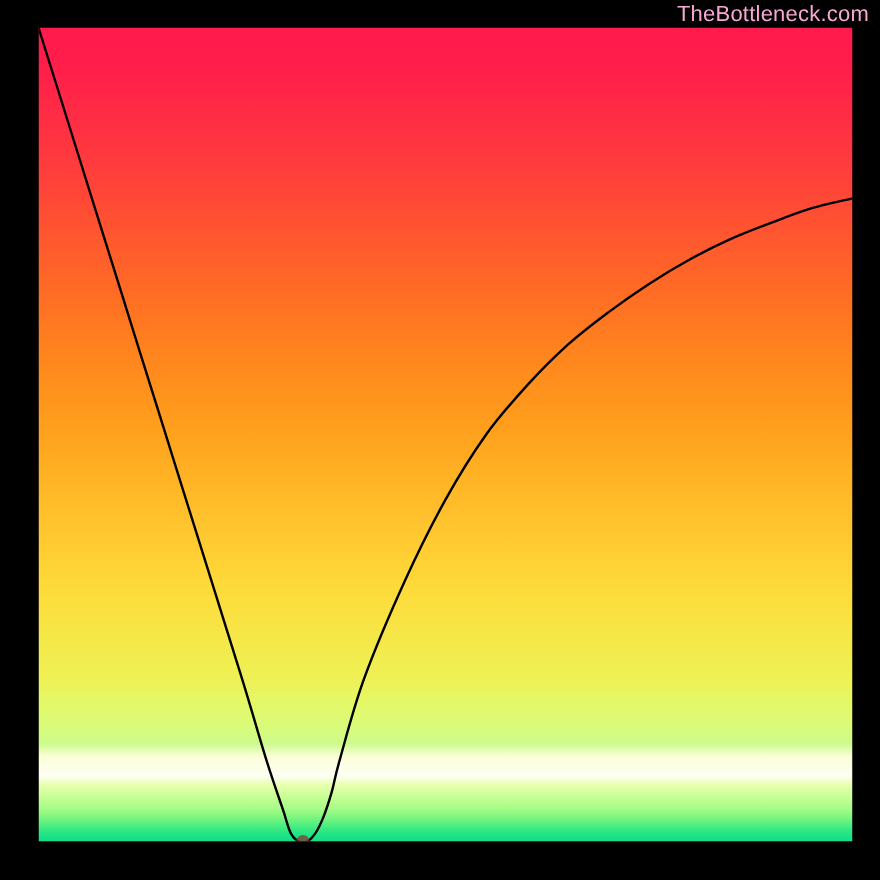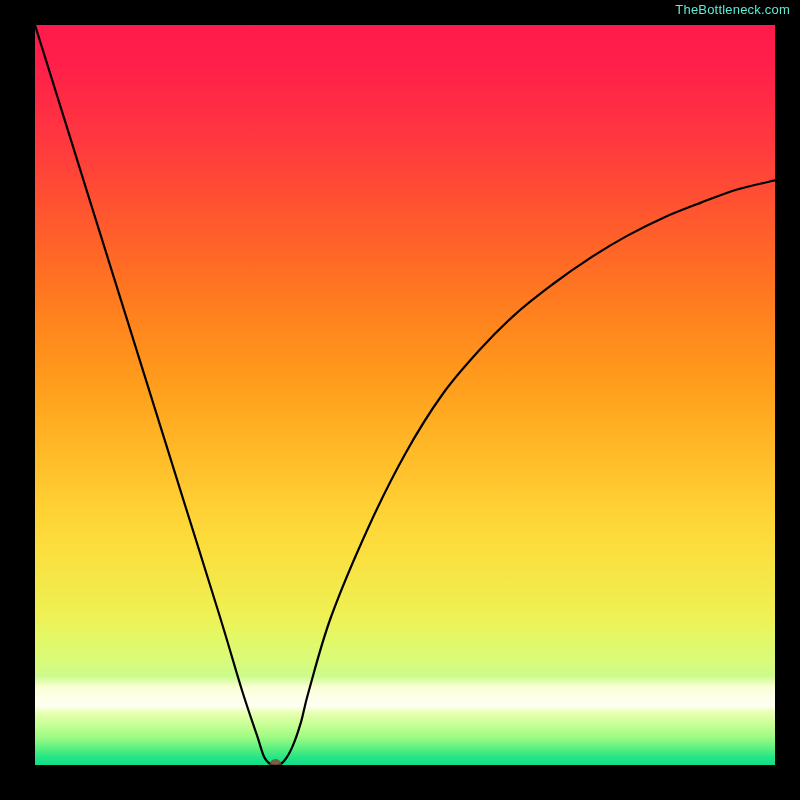--- a/index.html
+++ b/index.html
@@ -13,22 +13,22 @@
   .frame {
     position: relative;
     width: 800px;
     height: 800px;
     background: #000;
   }
   .watermark {
     position: absolute;
     top: 2px;
     right: 10px;
-    color: #5eead4;
-    font-size: 13px;
+    color: #f9a8d4;
+    font-size: 20px;
     font-weight: 400;
     letter-spacing: 0.2px;
     z-index: 6;
   }
   .plot-area {
     position: absolute;
     left: 35px;
     top: 25px;
     width: 740px;
     height: 740px;

